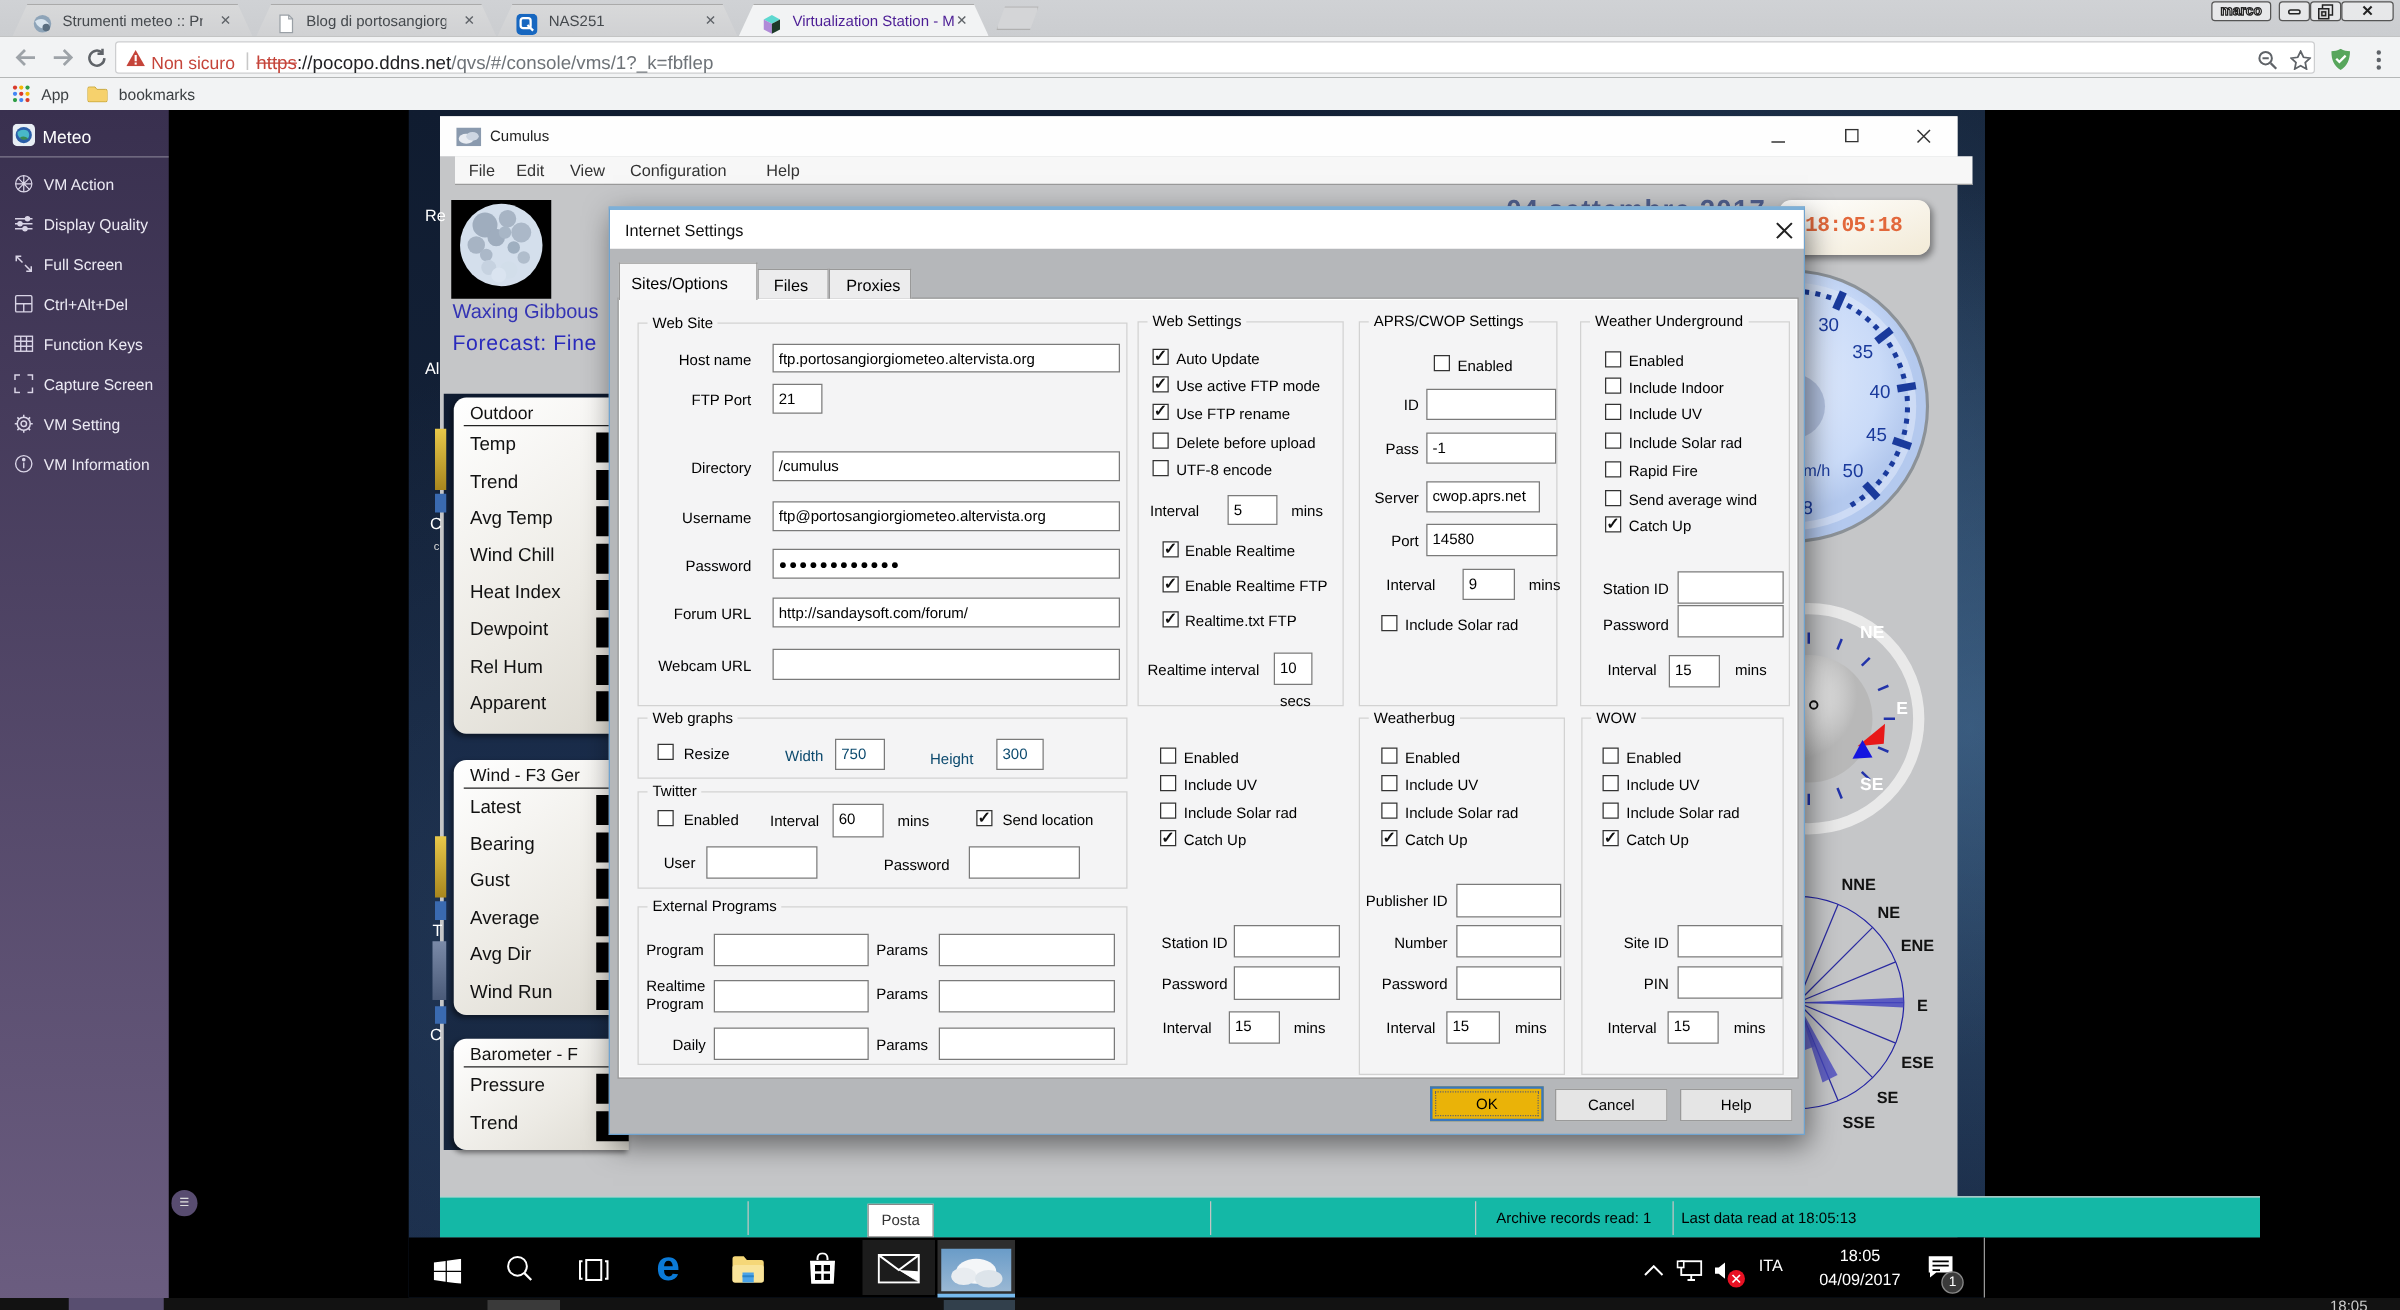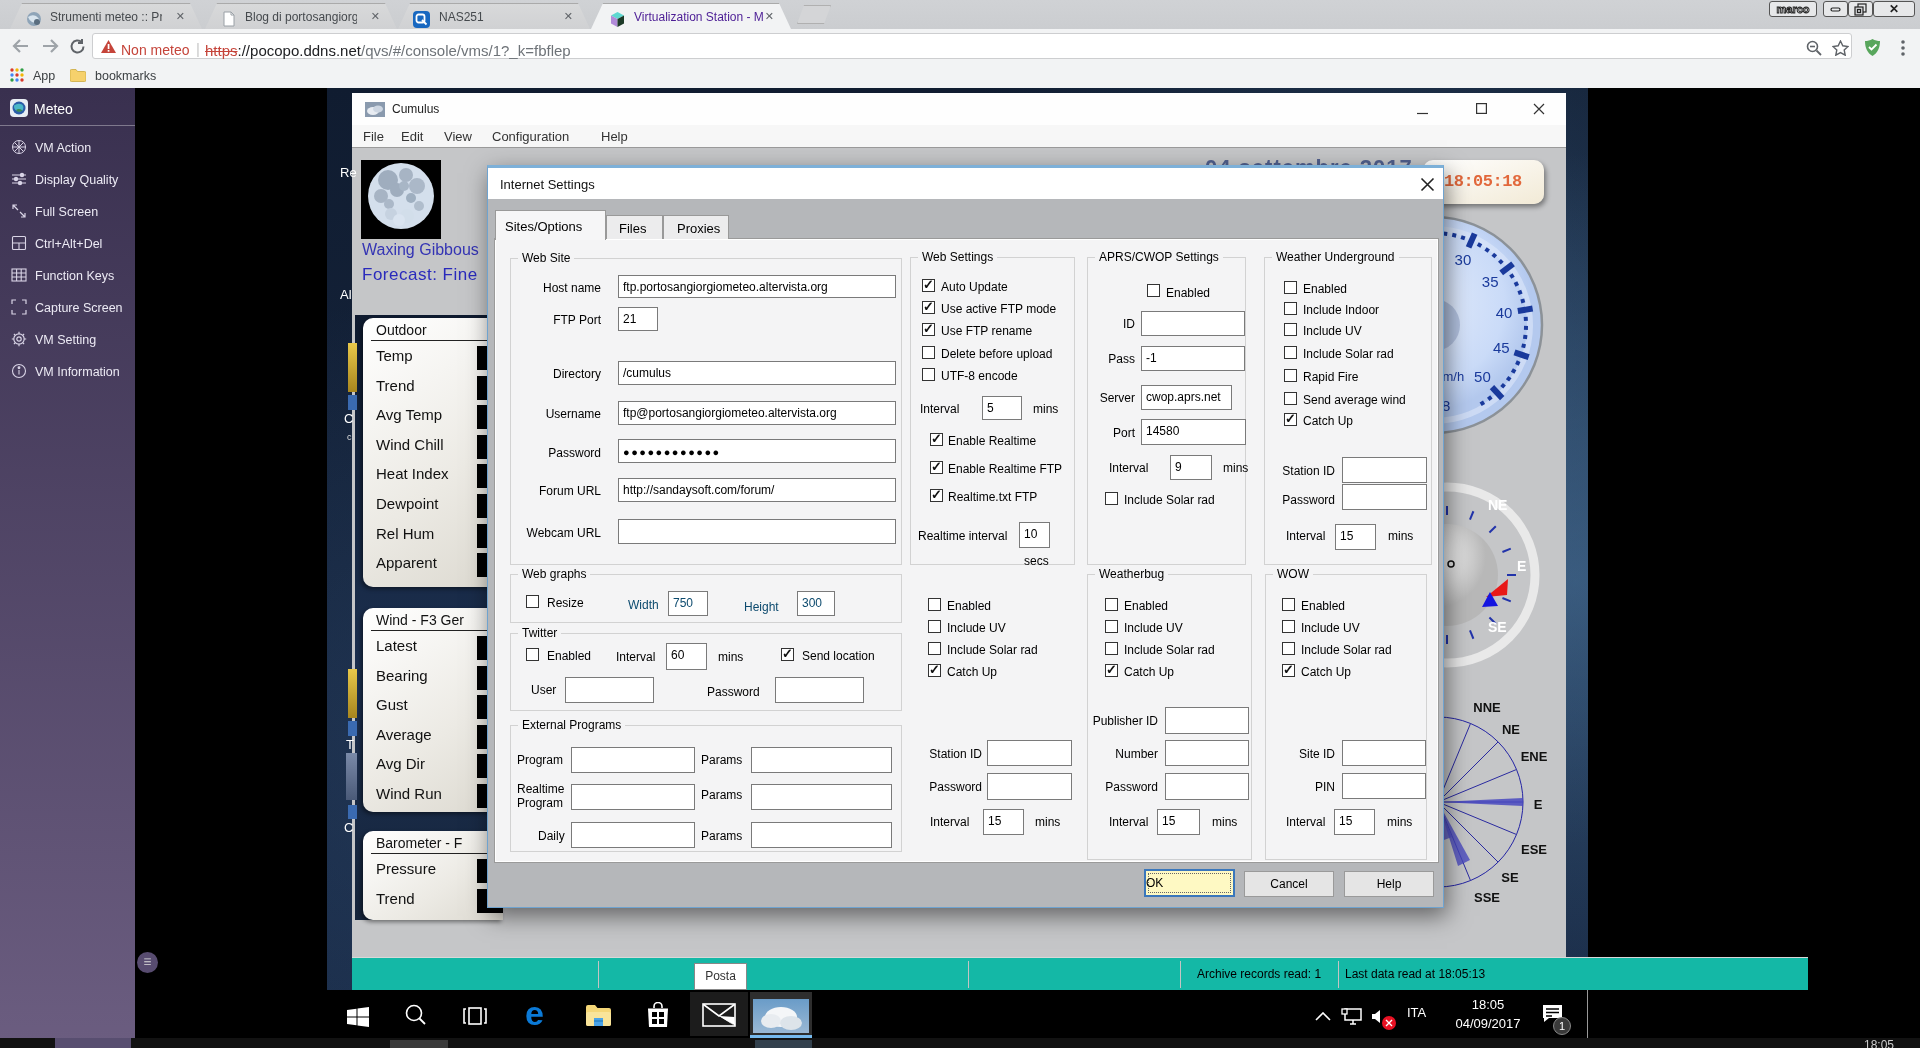--- a/index.html
+++ b/index.html
@@ -96,21 +96,21 @@
  <svg width="17" height="17" style="left:69px;top:9px" viewBox="0 0 17 17">
       <path d="M14.5 8.5 A6 6 0 1 1 12.7 4.2" stroke="#5f6368" stroke-width="2" fill="none"></path>
       <path d="M13 1 v4 h-4" fill="none" stroke="#5f6368" stroke-width="2"></path>
     </svg>
  <div class="a" style="left:92px;top:4px;width:1760px;height:26px;background:#fff;border:1px solid #cdced0;border-radius:3px"></div>
  <svg width="15" height="13" style="left:101px;top:11px" viewBox="0 0 15 13">
       <path d="M7.5 0 L15 13 H0 Z" fill="#c5443a"></path>
       <rect x="6.7" y="4" width="1.7" height="5" fill="#fff"></rect>
       <rect x="6.7" y="10" width="1.7" height="1.7" fill="#fff"></rect>
     </svg>
- <span class="a" style="left:121px;top:13px;font-size:14px;color:#c5443a">Non meteo</span>
+ <span class="a" style="left:121px;top:13px;font-size:14px;color:#c5443a">Non sicuro</span>
  <span class="a" style="left:196px;top:11px;font-size:15px;color:#c8c8c8">|</span>
  <span class="a" style="left:205px;top:13px;font-size:15px"><span style="color:#c5443a;text-decoration:line-through">https</span><span style="color:#202124">://pocopo.ddns.net</span><span style="color:#6e7378">/qvs/#/console/vms/1?_k=fbflep</span></span>
  <svg width="16" height="16" style="left:1806px;top:11px" viewBox="0 0 16 16">
       <circle cx="6.5" cy="6.5" r="5" fill="none" stroke="#5f6368" stroke-width="1.6"></circle>
       <path d="M10.5 10.5 L15 15" stroke="#5f6368" stroke-width="1.8"></path>
       <path d="M4 6.5 h5" stroke="#5f6368" stroke-width="1.6"></path>
     </svg>
  <svg width="17" height="16" style="left:1832px;top:11px" viewBox="0 0 17 16">
       <path d="M8.5 1 L10.8 5.8 L16 6.5 L12.2 10 L13.2 15.2 L8.5 12.6 L3.8 15.2 L4.8 10 L1 6.5 L6.2 5.8 Z" fill="none" stroke="#5f6368" stroke-width="1.4"></path>
     </svg>
@@ -216,21 +216,21 @@
         <path d="M0 5.5 H11" stroke="#333" stroke-width="1.2"></path>
       </svg>
   <svg width="11" height="11" style="left:1124px;top:10px" viewBox="0 0 11 11">
         <rect x="0.6" y="0.6" width="9.8" height="9.8" fill="none" stroke="#333" stroke-width="1.2"></rect>
       </svg>
   <svg width="12" height="12" style="left:1181px;top:10px" viewBox="0 0 12 12">
         <path d="M1 1 L11 11 M11 1 L1 11" stroke="#333" stroke-width="1.2"></path>
       </svg>
  </div>
 
- <div class="a" style="left:0;top:32px;width:1214px;height:23px;background:#f7f7f7;border-bottom:1px solid #9a9a9a;font-size:13px;color:#333">
+ <div class="a" style="left:12px;top:32px;width:1214px;height:23px;background:#f7f7f7;border-bottom:1px solid #9a9a9a;font-size:13px;color:#333">
   <span class="a" style="left:11px;top:4px">File</span>
       <span class="a" style="left:49px;top:4px">Edit</span>
   <span class="a" style="left:92px;top:4px">View</span>
       <span class="a" style="left:140px;top:4px">Configuration</span>
   <span class="a" style="left:249px;top:4px">Help</span>
  </div>
 
  <div class="a" style="left:9px;top:67px;width:80px;height:79px;background:#000">
   <svg width="80" height="79" viewBox="0 0 80 79" style="left:0;top:0">
    <circle cx="40" cy="36" r="33" fill="#d4dfec"></circle>
@@ -668,21 +668,21 @@
  <div class="cbc" style="left:794px;top:496px"></div>
     <span class="lb" style="left:813px;top:497px">Catch Up</span>
  <span class="lbr" style="right:108px;top:579px">Site ID</span>
  <div class="tf" style="left:854px;top:572px;width:84px;height:26px"></div>
  <span class="lbr" style="right:108px;top:612px">PIN</span>
  <div class="tf" style="left:854px;top:605px;width:84px;height:26px"></div>
  <span class="lb" style="left:798px;top:647px">Interval</span>
  <div class="tf" style="left:846px;top:641px;width:41px;height:26px">15</div>
  <span class="lb" style="left:899px;top:647px">mins</span>
 
- <div class="a" style="left:656px;top:701px;width:91px;height:28px;background:#fef9c3;border:2px solid #3a77bc;font-size:12px;color:#000;text-align:left;line-height:24px"><div style="position:absolute;left:2px;top:2px;right:2px;bottom:2px;border:1px dotted #666"></div>OK</div>
+ <div class="a" style="left:656px;top:701px;width:91px;height:28px;background:#eab308;border:2px solid #3a77bc;font-size:12px;color:#000;text-align:center;line-height:24px"><div style="position:absolute;left:2px;top:2px;right:2px;bottom:2px;border:1px dotted #666"></div>OK</div>
  <div class="a" style="left:756px;top:703px;width:90px;height:26px;background:#e5e5e5;border:1px solid #9a9a9a;font-size:12px;color:#000;text-align:center;line-height:24px">Cancel</div>
  <div class="a" style="left:856px;top:703px;width:90px;height:26px;background:#e5e5e5;border:1px solid #9a9a9a;font-size:12px;color:#000;text-align:center;line-height:24px">Help</div>
 </div>
 
 <div class="a" id="posta" style="left:694px;top:963px;width:53px;height:27px;background:#fff;border:1px solid #888;font-size:12px;color:#333;text-align:center;line-height:25px">Posta</div>
 <div class="a" id="taskbar" style="left:327px;top:990px;width:1261px;height:48px;background:#000;border-right:1px solid #999;opacity:.999">
  <svg width="22" height="20" style="left:20px;top:17px" viewBox="0 0 22 20">
       <path d="M0 3 L9.5 1.7 V9.5 H0Z M10.5 1.5 L22 0 V9.5 H10.5Z M0 10.5 H9.5 V18.3 L0 17Z M10.5 10.5 H22 V20 L10.5 18.5Z" fill="#fff"></path>
     </svg>
  <svg width="21" height="22" style="left:78px;top:14px" viewBox="0 0 21 22">

